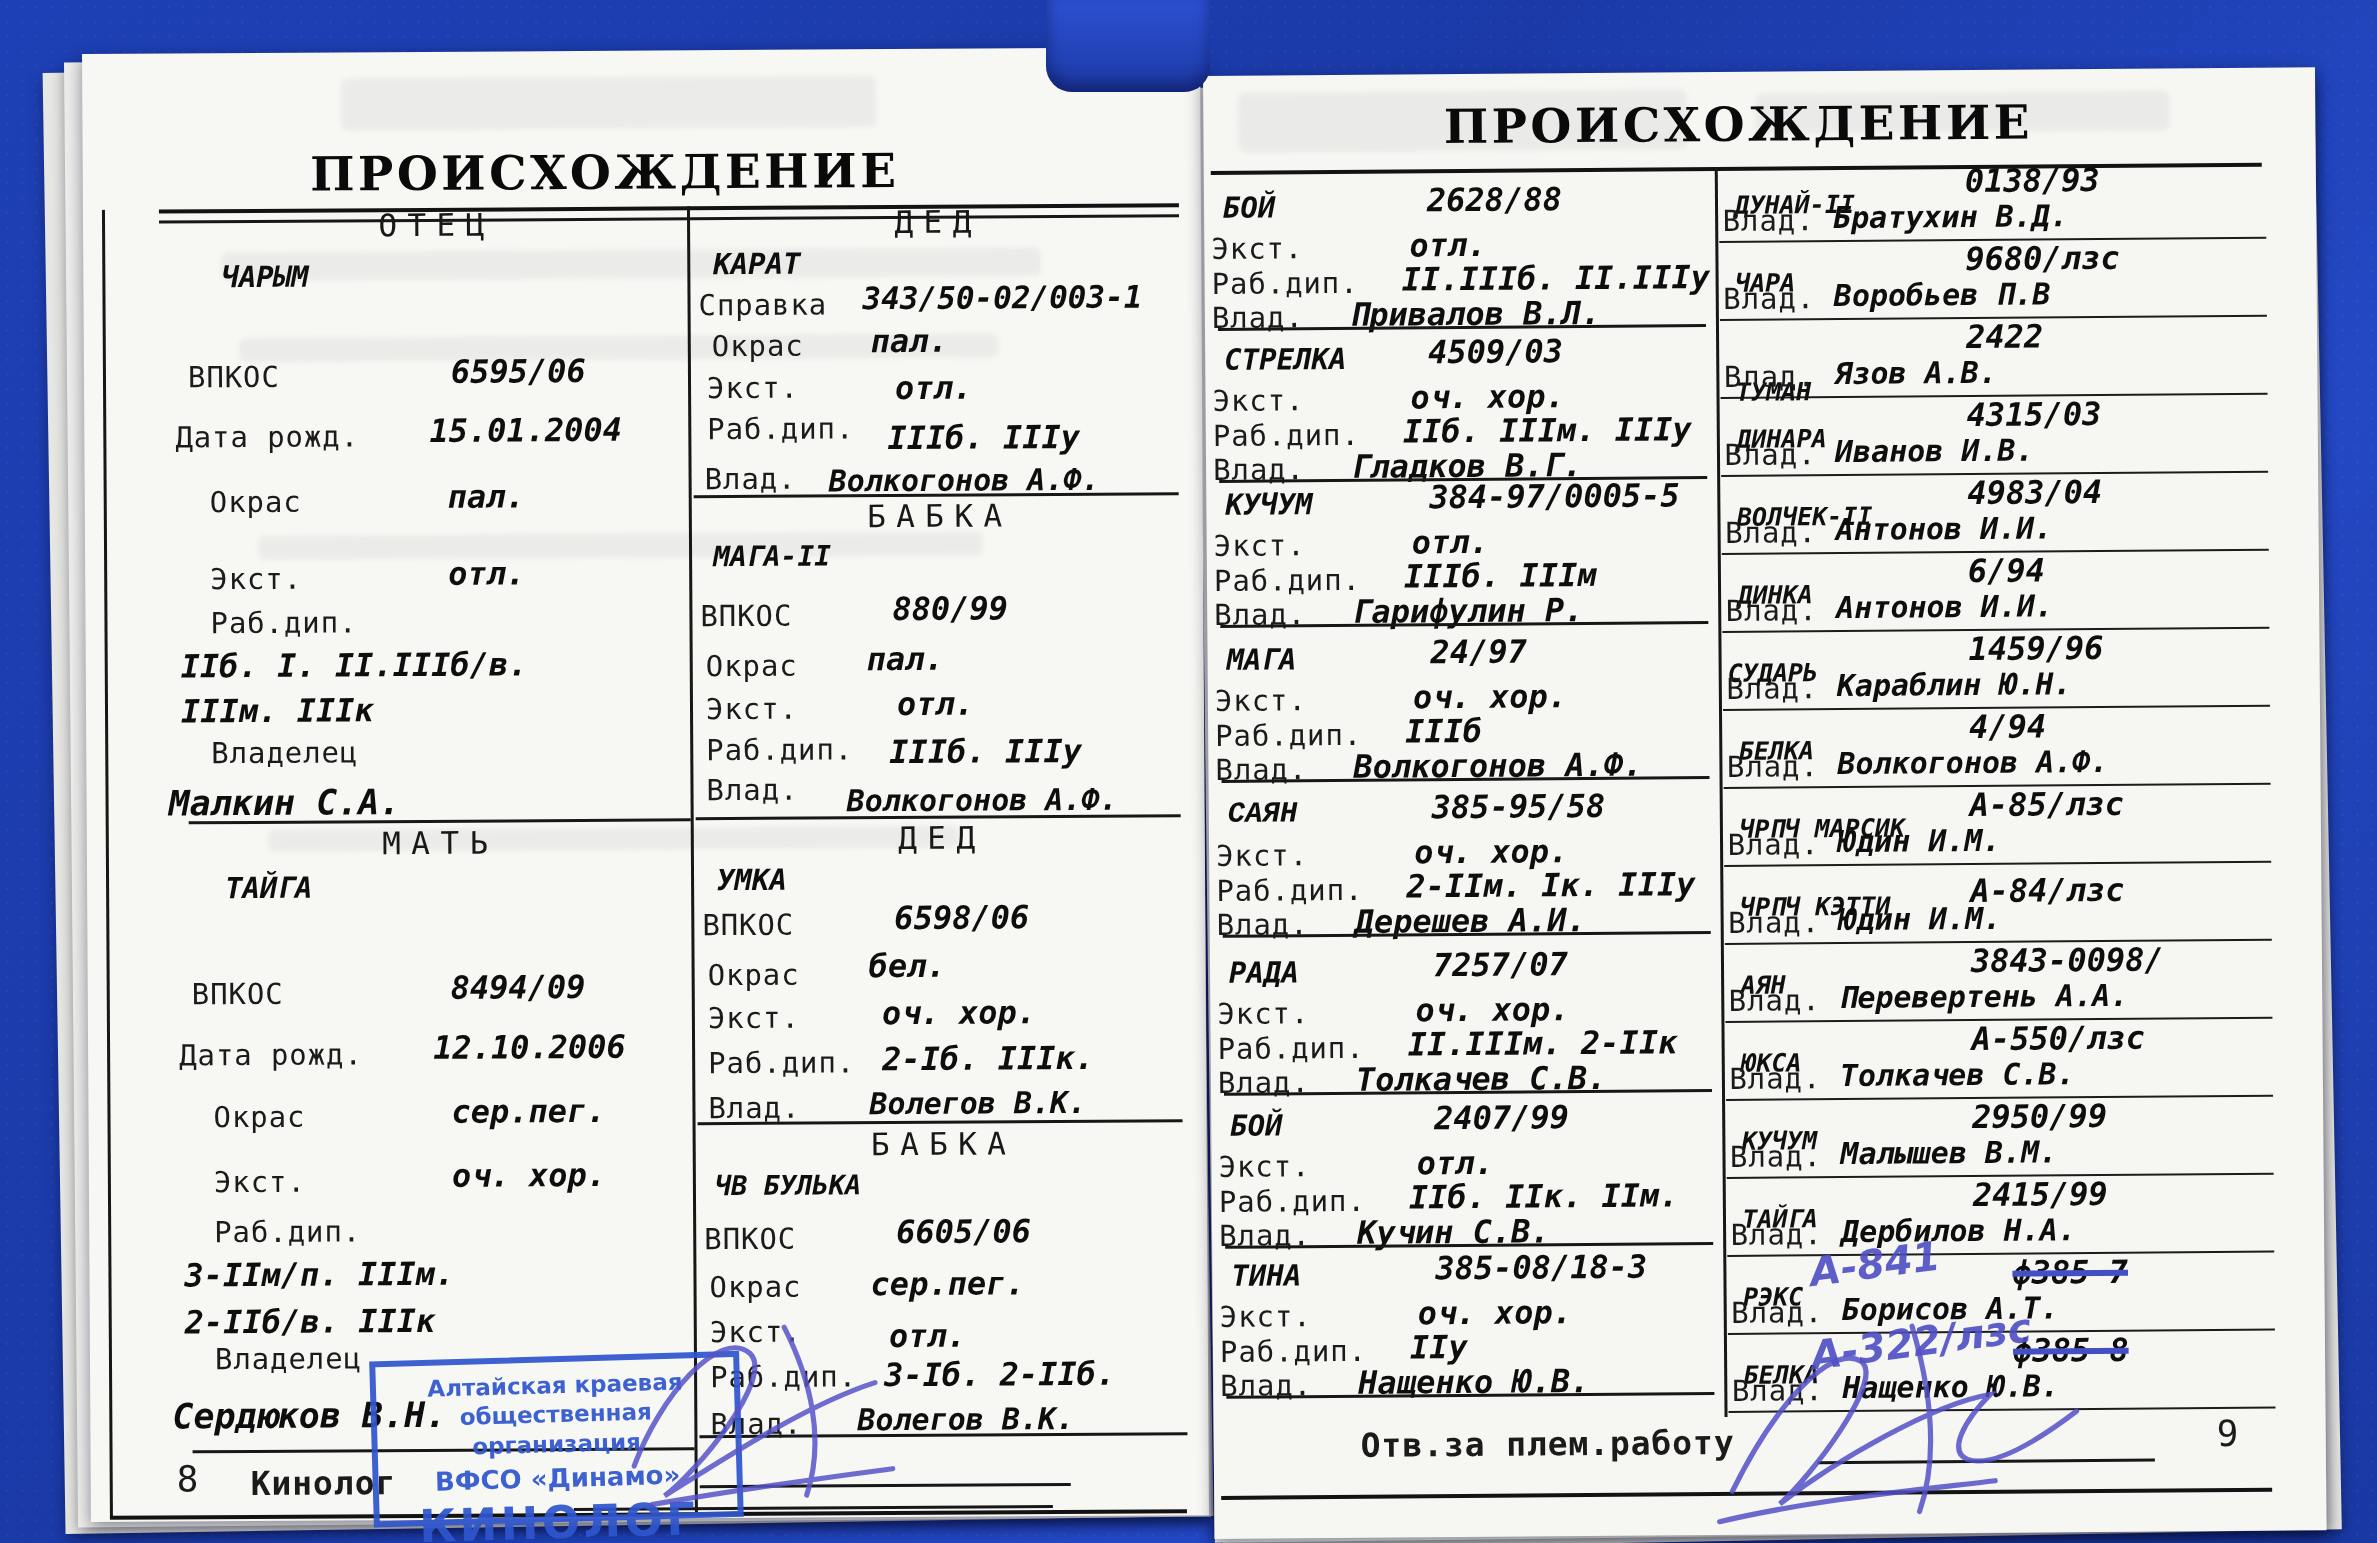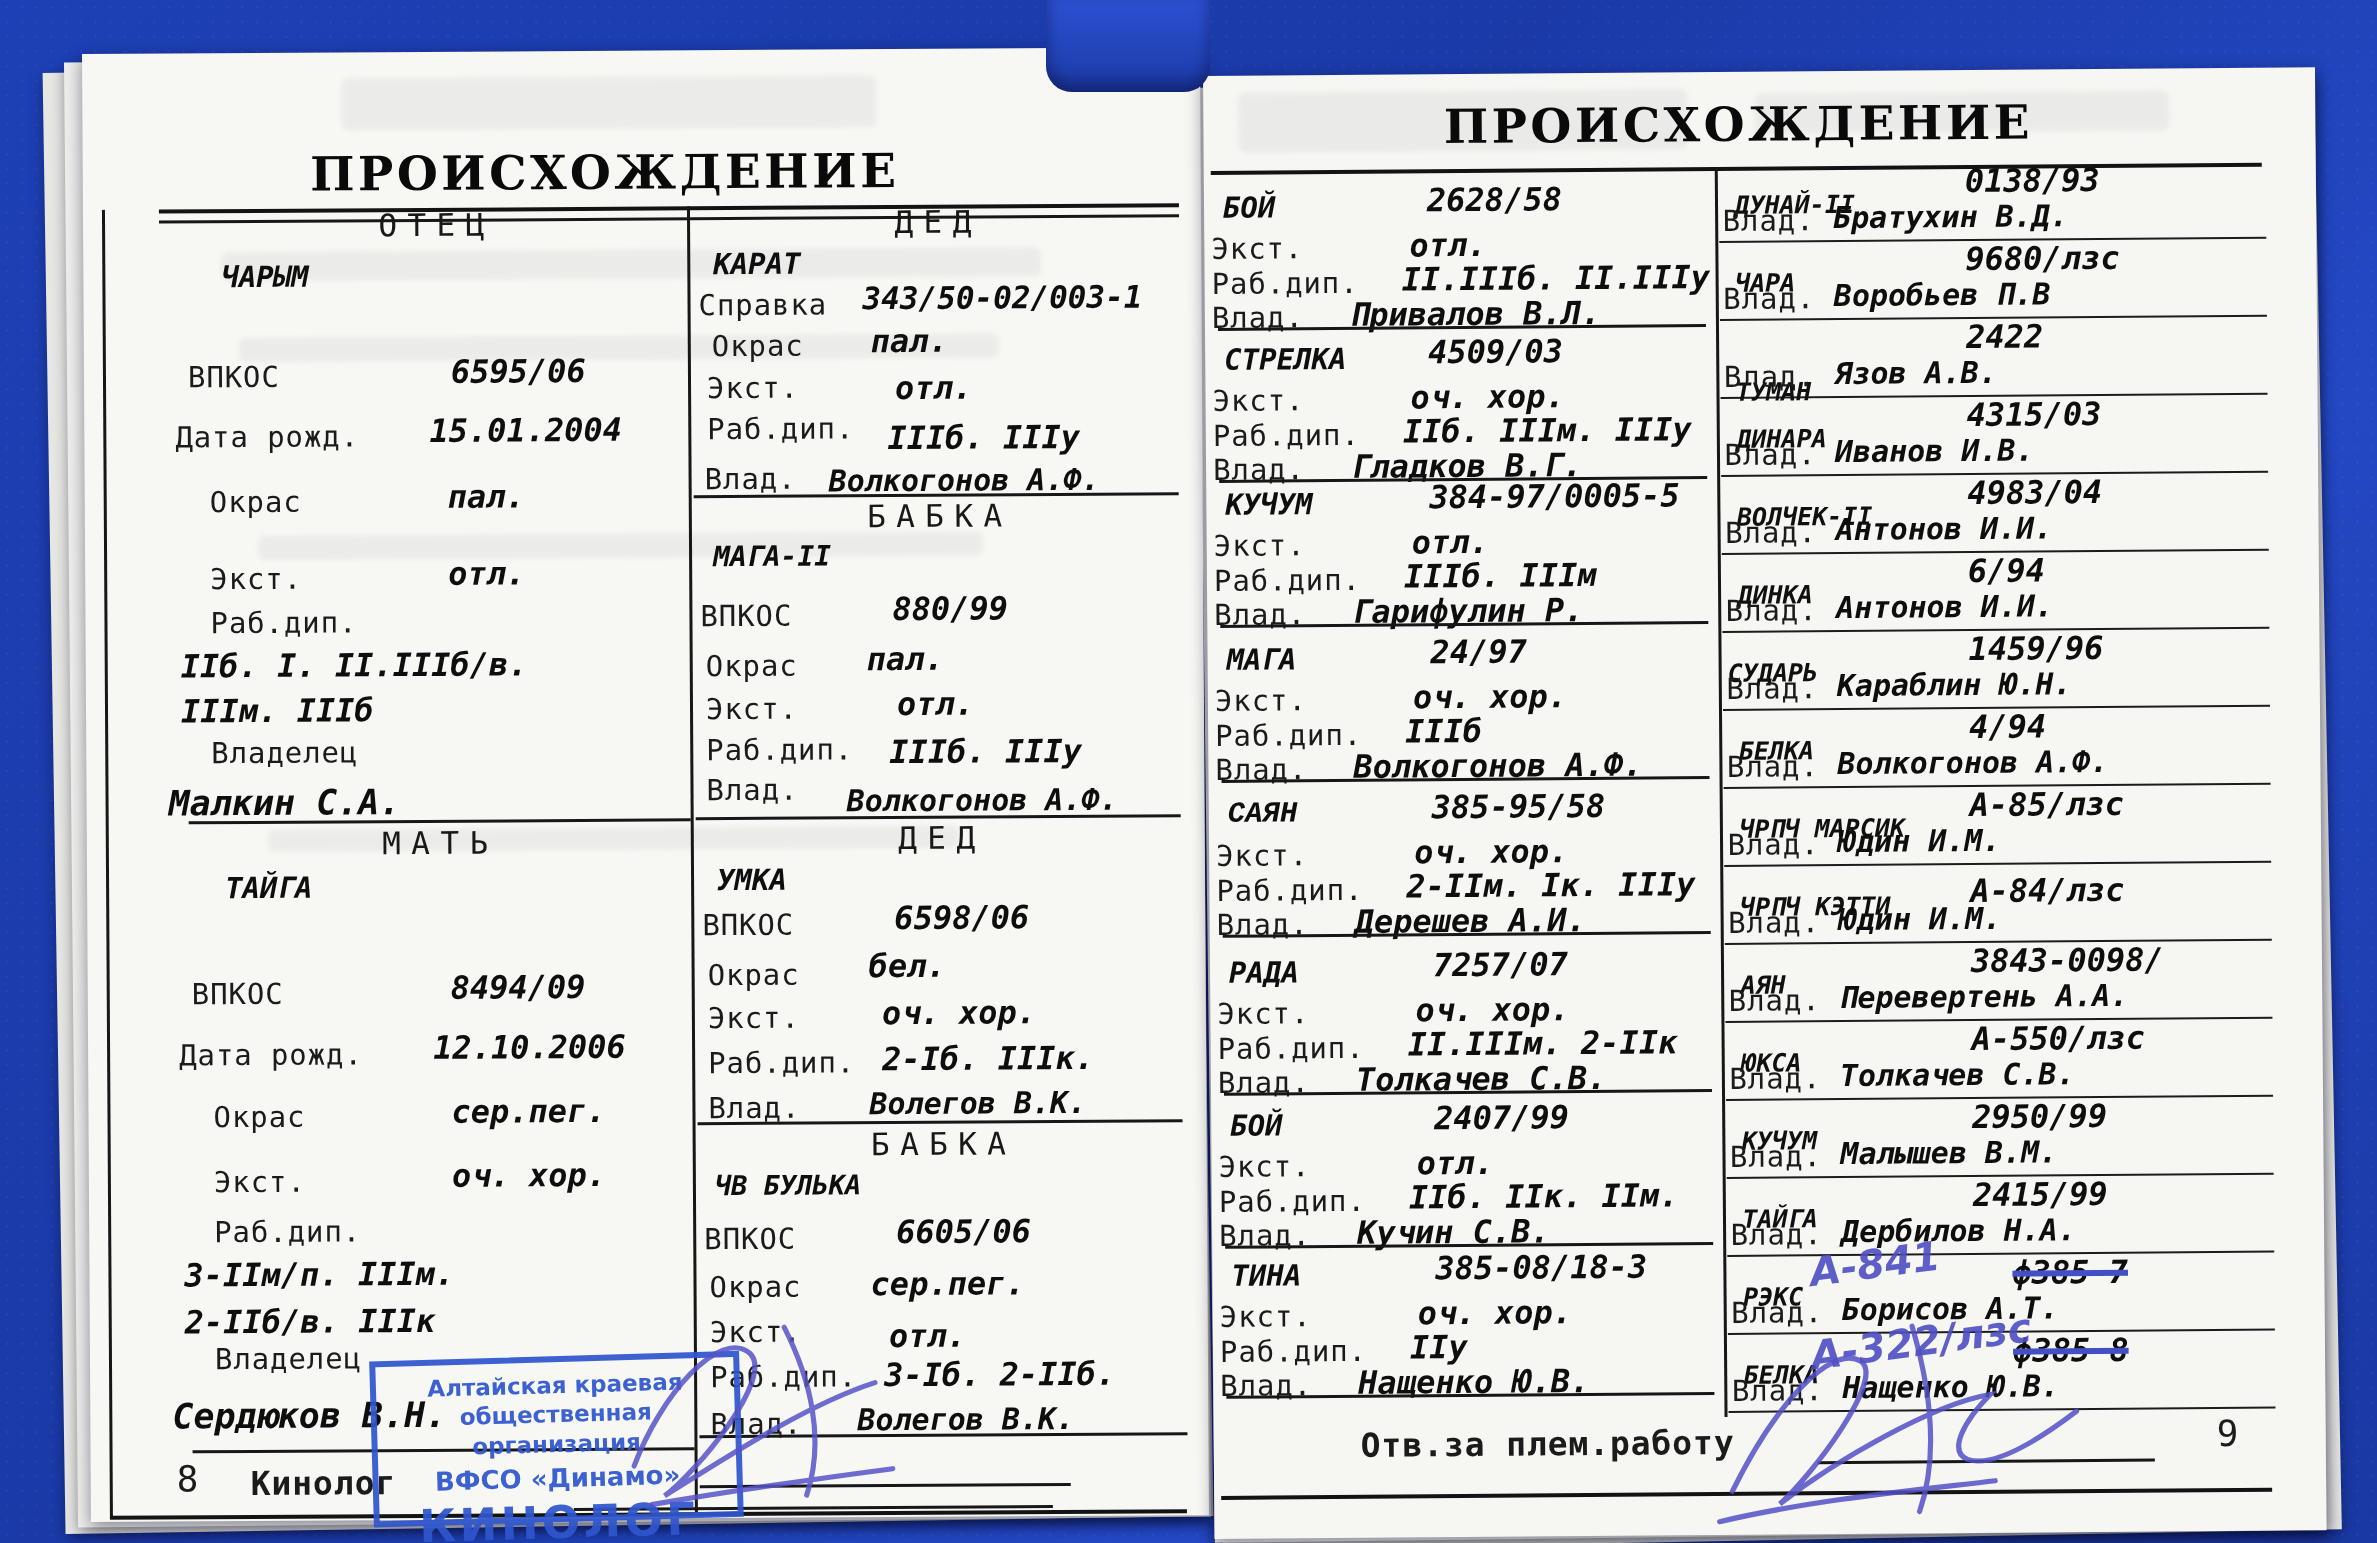--- a/index.html
+++ b/index.html
@@ -70,21 +70,21 @@
     <span class="lbl" style="left:104px;top:309px;">ВПКОС</span>
     <span class="val" style="left:367px;top:304px;">6595/06</span>
     <span class="lbl" style="left:91px;top:369px;">Дата рожд.</span>
     <span class="val" style="left:345px;top:363px;">15.01.2004</span>
     <span class="lbl" style="left:125px;top:434px;">Окрас</span>
     <span class="val" style="left:363px;top:429px;">пал.</span>
     <span class="lbl" style="left:125px;top:511px;">Экст.</span>
     <span class="val" style="left:363px;top:506px;">отл.</span>
     <span class="lbl" style="left:125px;top:555px;">Раб.дип.</span>
     <span class="val" style="left:95px;top:597px;">IIб. I. II.IIIб/в.</span>
-    <span class="val" style="left:95px;top:642px;">IIIм. IIIб</span>
+    <span class="val" style="left:95px;top:642px;">IIIм. IIIк</span>
     <span class="lbl" style="left:125px;top:685px;">Владелец</span>
     <span class="val" style="left:82px;top:732px;font-size:35px;">Малкин С.А.</span>
     <div class="rule" style="left:102px;top:768px;width:502px;"></div>
 
     <div class="hdr" style="left:129px;top:775px;width:449px;">МАТЬ</div>
     <div class="name" style="left:138px;top:820px;">ТАЙГА</div>
     <span class="lbl" style="left:104px;top:926px;">ВПКОС</span>
     <span class="val" style="left:363px;top:920px;">8494/09</span>
     <span class="lbl" style="left:91px;top:987px;">Дата рожд.</span>
     <span class="val" style="left:345px;top:980px;">12.10.2006</span>
@@ -177,21 +177,21 @@
     <div class="ghost" style="left:552px;top:22.4px;width:414px;height:40px;"></div>
 
     <div class="title" style="left:164px;top:28px;width:742px;">ПРОИСХОЖДЕНИЕ</div>
     <div class="rule4" style="left:7px;top:95px;width:1051px;"></div>
     <div class="vline" style="left:511px;top:95px;height:1250px;"></div>
     <div class="rule4" style="left:7px;top:1420px;width:1051px;"></div>
 
     <div id="gg-col" style="position:absolute;left:0;top:0;width:511px;height:1347px;">
         <div class="gg-row" style="top: 110px;">
     <span class="name" style="left:19px;top:7px;">БОЙ</span>
-    <span class="val num" style="left:223px;top:0px;">2628/58</span>
+    <span class="val num" style="left:223px;top:0px;">2628/88</span>
     <span class="lbl" style="left:7px;top:48px;">Экст.</span>
     <span class="val" style="left:205px;top:45px;">отл.</span>
     <span class="lbl" style="left:7px;top:83px;">Раб.дип.</span>
     <span class="val" style="left:197px;top:79px;">II.IIIб. II.IIIу</span>
     <span class="lbl" style="left:7px;top:117px;">Влад.</span>
     <span class="val" style="left:145px;top:114px;">Привалов В.Л.</span>
     <div class="rule" style="left:13px;top:142px;width:488px;"></div>
   </div>
         <div class="gg-row" style="top: 262px;">
     <span class="name" style="left:19px;top:7px;">СТРЕЛКА</span>

